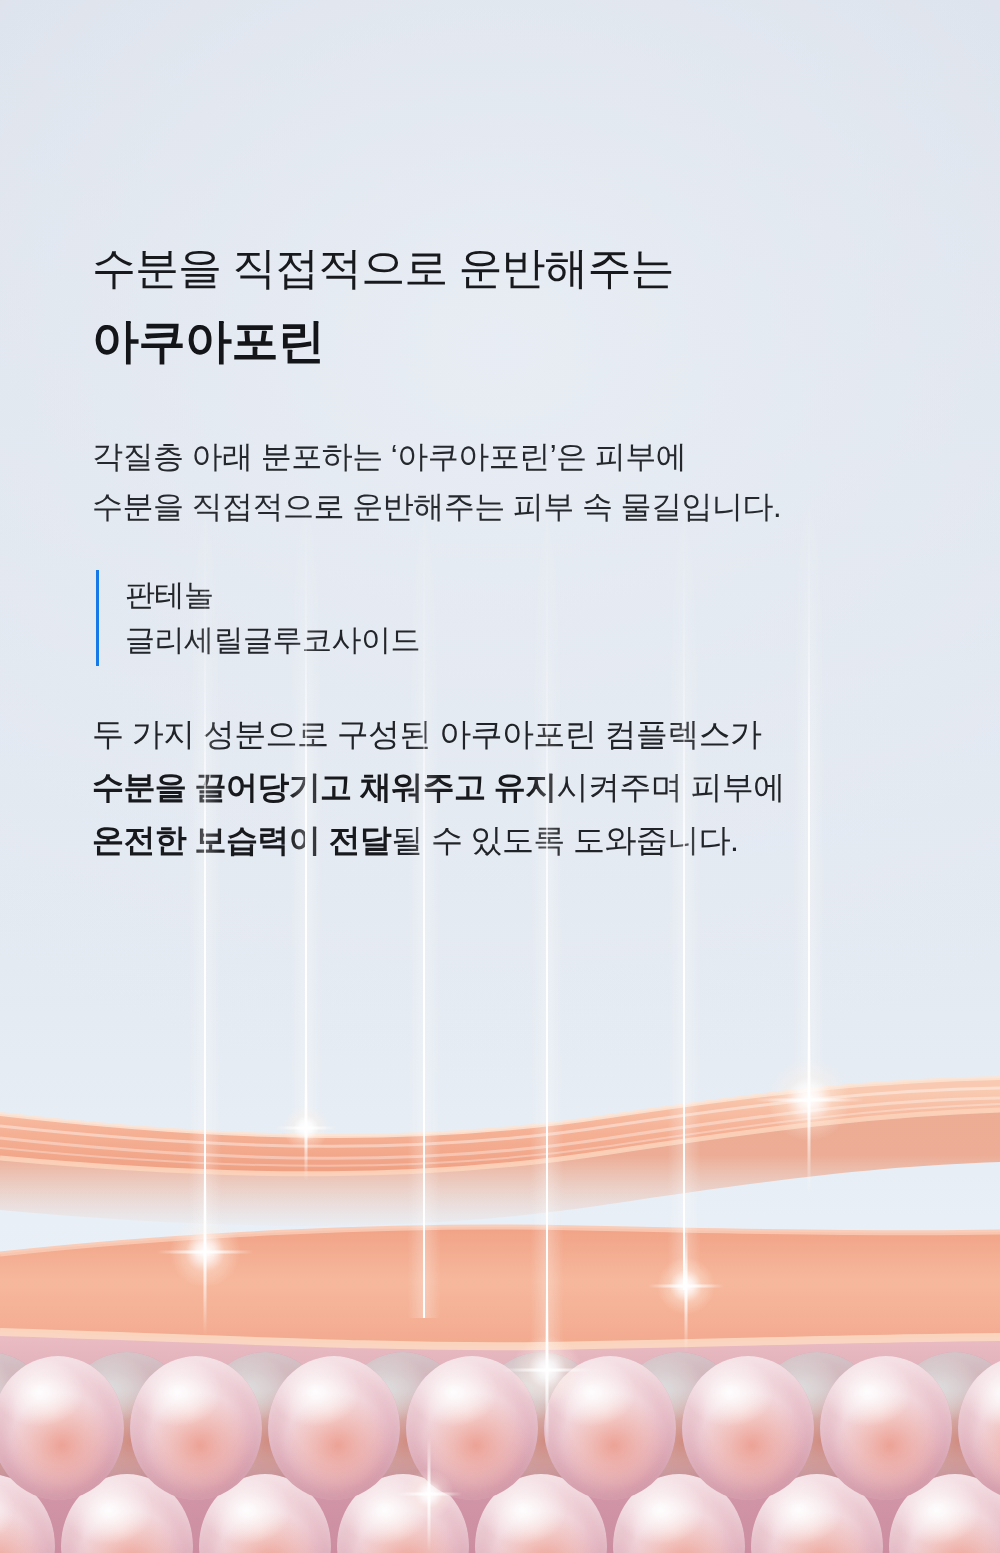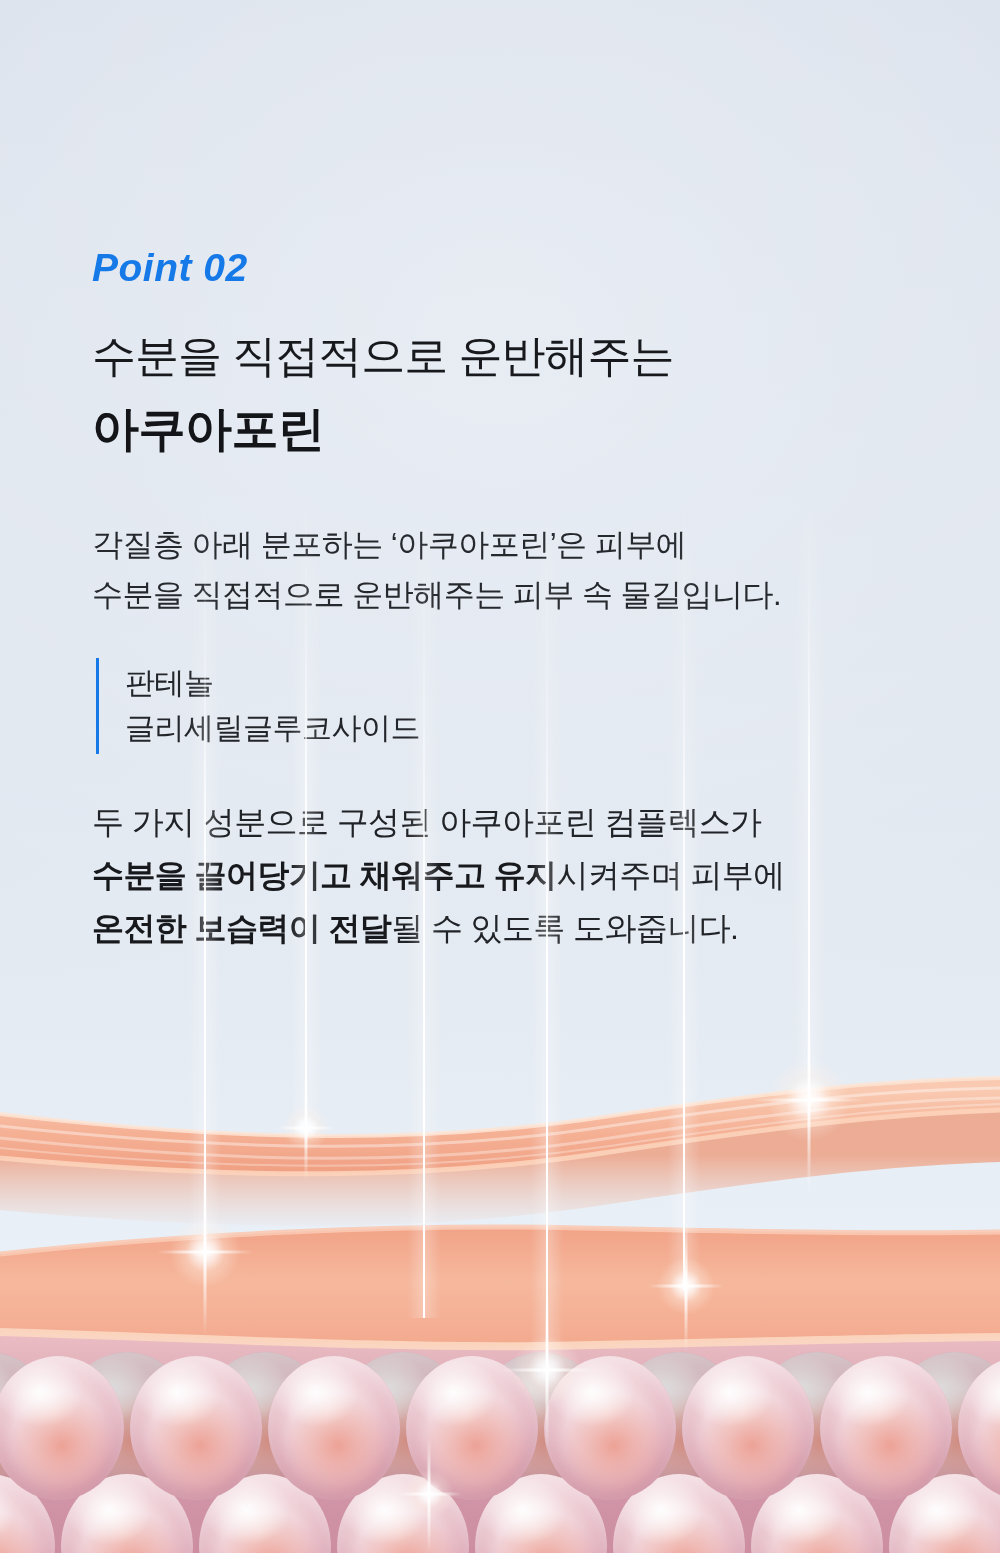--- a/index.html
+++ b/index.html
@@ -76,21 +76,20 @@
     position:absolute; top:50%; left:4%; width:92%; height:3px; transform:translateY(-50%);
     background:linear-gradient(to right, rgba(255,255,255,0), #fff 50%, rgba(255,255,255,0));
   }
 </style>
 </head>
 <body>
 
 <div class="stage">
 
   <div class="content">
-    <div class="kicker" style="color: rgb(22, 121, 232);">Point 02</div>
 
     <h1 style="font-weight:normal;">
       <div class="title-line1">수분을 직접적으로 운반해주는</div>
       <div class="title-line2">아쿠아포린</div>
     </h1>
 
     <p class="desc">
       <span>각질층 아래 분포하는 ‘아쿠아포린’은 피부에</span><br>
       <span>수분을 직접적으로 운반해주는 피부 속 물길입니다.</span>
     </p>

